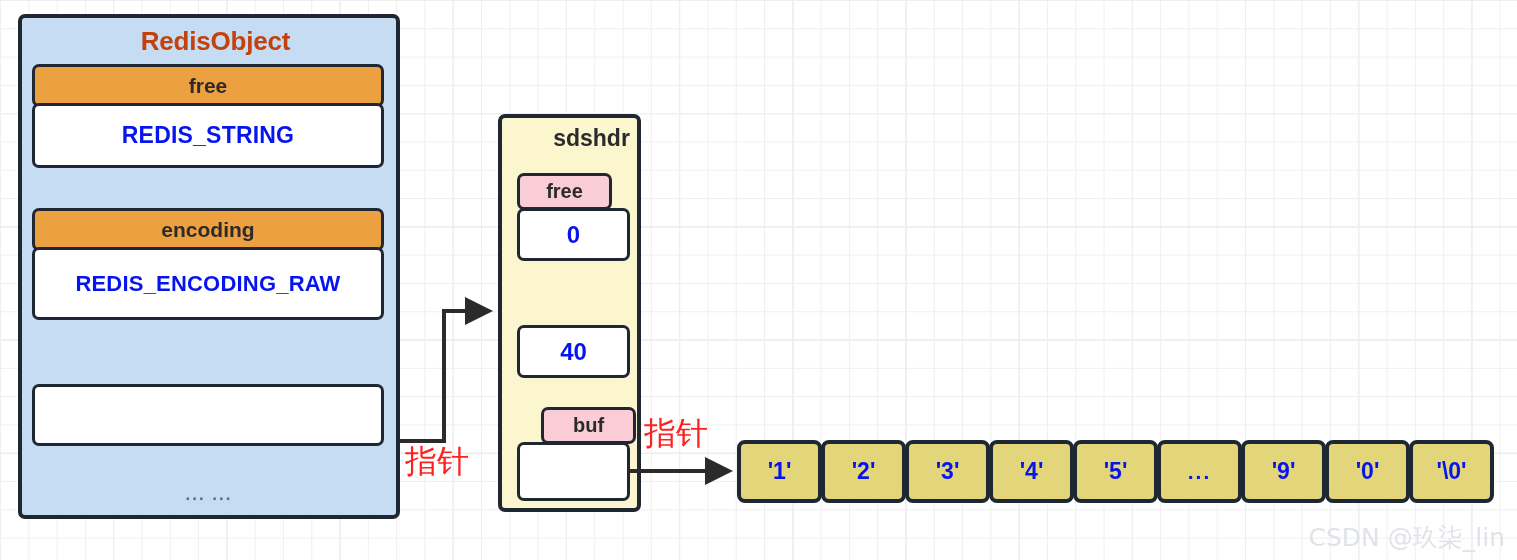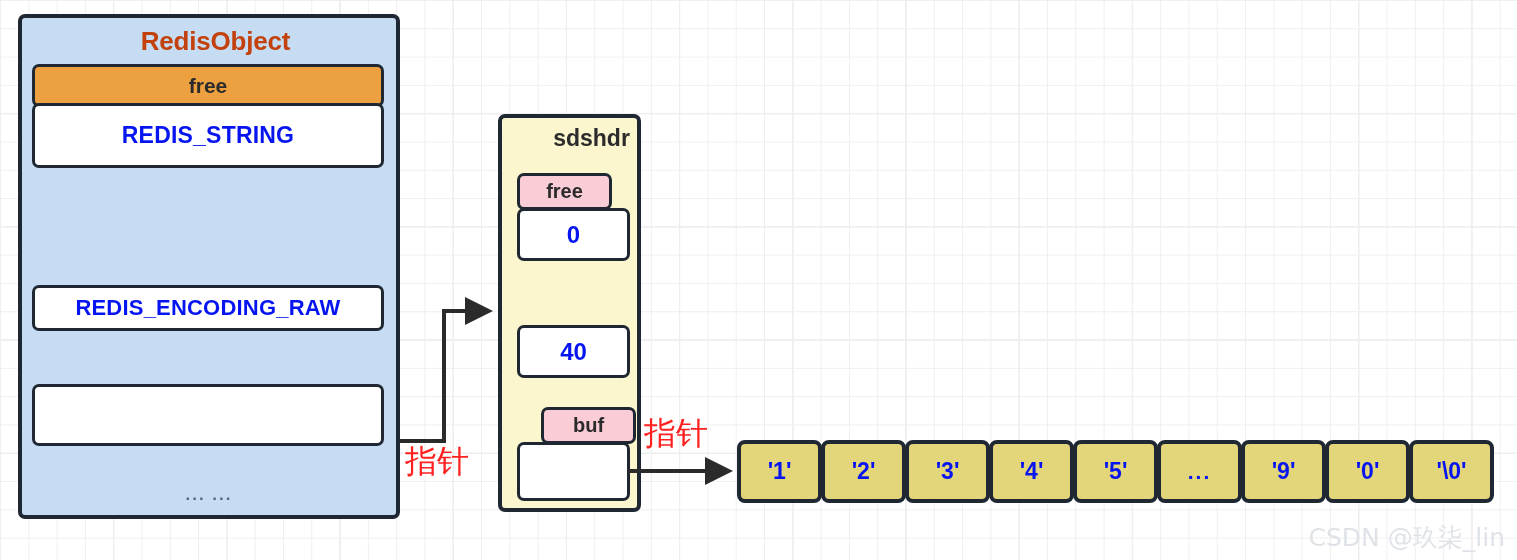--- a/index.html
+++ b/index.html
@@ -212,21 +212,22 @@
 <body>
 
 <div id="canvas">
 
   <div id="redis-object">
     <div id="redis-object-title">RedisObject</div>
 
     <div class="ro-hdr" style="top:46px;">free</div>
     <div class="ro-val" style="top:85px; height:65px;">REDIS_STRING</div>
 
-    <div class="ro-val" style="top:229px; height:46px; font-size:22px;margin-top:38px;">REDIS_ENCODING_RAW</div>
+    <div class="ro-hdr" style="top:190px;">encoding</div>
+    <div class="ro-val" style="top:229px; height:73px; font-size:22px;">REDIS_ENCODING_RAW</div>
 
     <div class="ro-val" style="top:366px; height:62px;"></div>
 
     <div id="ro-ellipsis">... ...</div>
   </div>
 
   <div id="sdshdr">
     <div id="sdshdr-title">sdshdr</div>
 
     <div class="sds-hdr" style="top:55px;">free</div>

